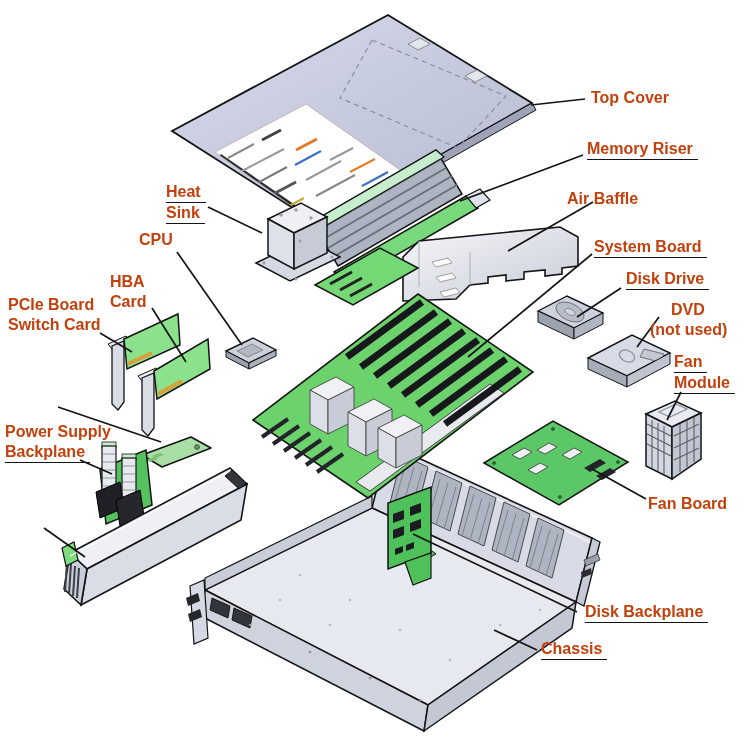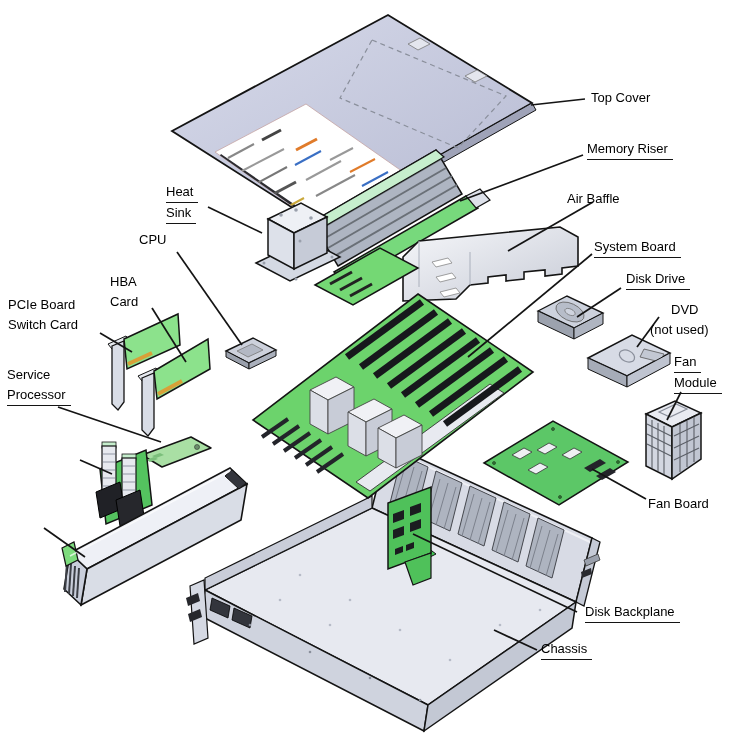--- a/index.html
+++ b/index.html
@@ -1,19 +1,19 @@
 <!DOCTYPE html>
 <html><head>
 <meta charset="utf-8">
 <style>
   html,body{margin:0;padding:0;background:#ffffff;}
   body{width:747px;height:742px;font-family:"Liberation Sans",sans-serif;}
   .stage{position:relative;width:747px;height:742px;overflow:hidden;background:#fff;}
   .stage svg{position:absolute;left:0;top:0;}
-  .lbl{position:absolute;font-size:13px;line-height:20px;color:#000000;white-space:nowrap;}
+  .lbl{position:absolute;font-size:16px;line-height:20px;color:#c2410c;white-space:nowrap;font-weight:bold;}
   .ln{display:block;}
   .ctr{}
   .u{display:inline-block;border-bottom:1.7px solid #141414;padding:0 5px 1px 0;line-height:18px;}
   .ind{margin-left:21px;}
 </style>
 </head>
 <body>
 
 <div class="stage">
 <svg width="747" height="742" viewBox="0 0 747 742">
@@ -392,23 +392,23 @@
     <span class="ln"><span>CPU</span></span>
   </div>
   <div class="lbl ctr" style="left:110px;top:272px;width:42px">
     <span class="ln"><span>HBA</span></span>
     <span class="ln"><span>Card</span></span>
   </div>
   <div class="lbl" style="left:8px;top:295px">
     <span class="ln"><span>PCIe Board</span></span>
     <span class="ln"><span>Switch Card</span></span>
   </div>
-  <div class="lbl" style="left:7px;top:365px">
-    <span class="ln"><span>Service</span></span>
-    <span class="ln"><span class="u">Processor</span></span>
+  <div class="lbl" style="left:5px;top:422px">
+    <span class="ln"><span>Power Supply</span></span>
+    <span class="ln"><span class="u">Backplane</span></span>
   </div>
   <div class="lbl" style="left:585px;top:602px">
     <span class="ln"><span class="u">Disk Backplane</span></span>
   </div>
   <div class="lbl" style="left:541px;top:639px">
     <span class="ln"><span class="u">Chassis</span></span>
   </div>
 </div>
 
 </body></html>

